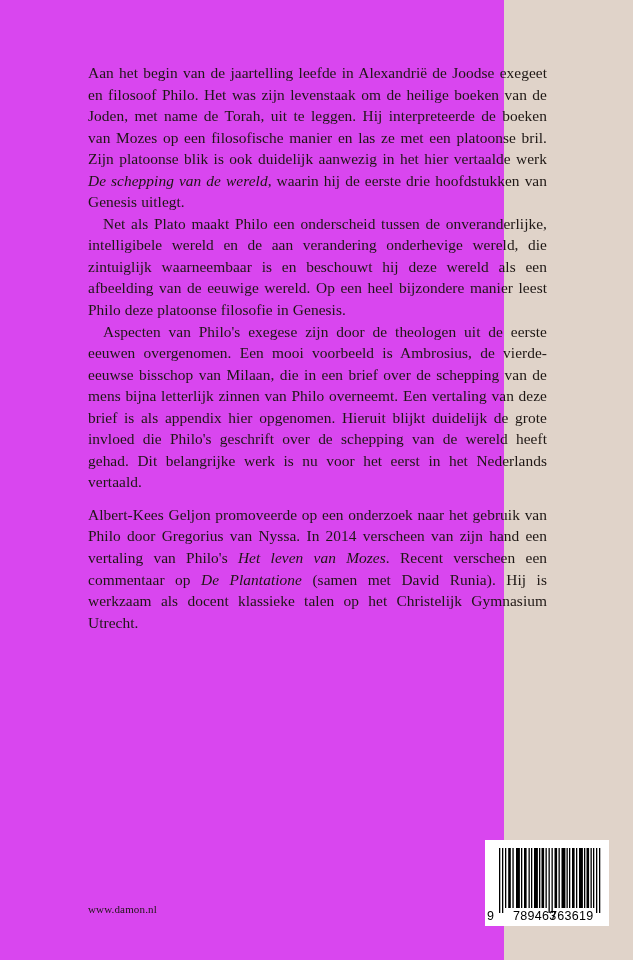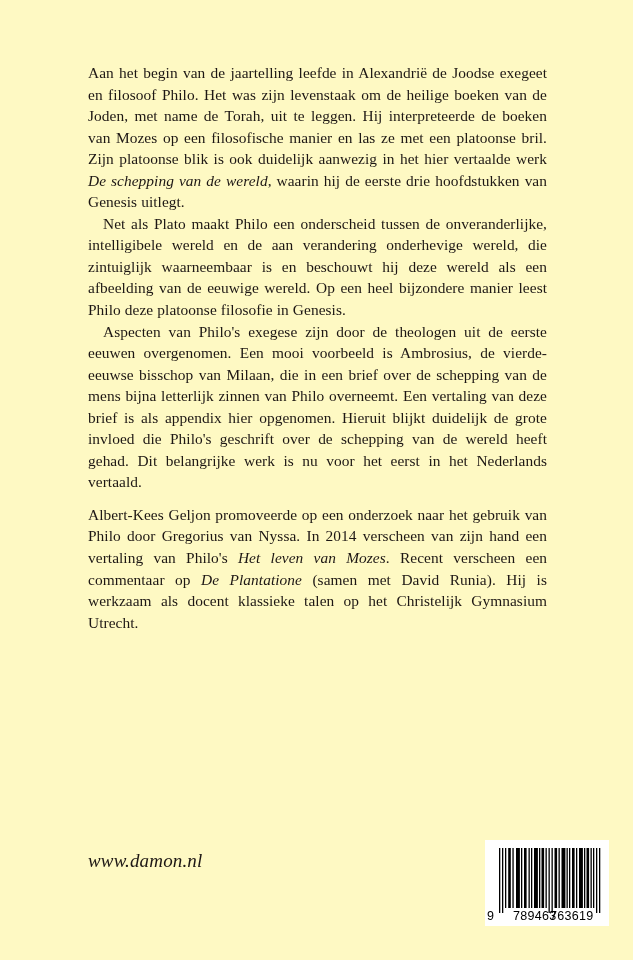--- a/index.html
+++ b/index.html
@@ -12,23 +12,23 @@
     height: 960px;
     overflow: hidden;
     background: #e0d3c9;
     font-family: "Liberation Serif", "DejaVu Serif", serif;
     color: #1d1714;
     -webkit-font-smoothing: antialiased;
   }
 
   .cover {
     position: relative;
-    width: 633px;
+    width: 504px;
     height: 960px;
-    background: #fef9c3;
+    background: #d946ef;
     box-sizing: border-box;
   }
 
   
   .blurb {
     position: absolute;
     left: 88px;
     top: 62px;
     width: 459px;
   }
@@ -53,26 +53,25 @@
   }
 
   .para i {
     font-style: italic;
   }
 
   
   .site-url {
     position: absolute;
     left: 88px;
-    top: 852px;
-    font-size: 19px;
+    top: 901px;
+    font-size: 11px;
     line-height: 17px;
     letter-spacing: 0.15px;
     white-space: nowrap;
-    font-style: italic;
   }
 
   
   .barcode-box {
     position: absolute;
     left: 485px;
     top: 840px;
     width: 124px;
     height: 86px;
     background: #ffffff;

